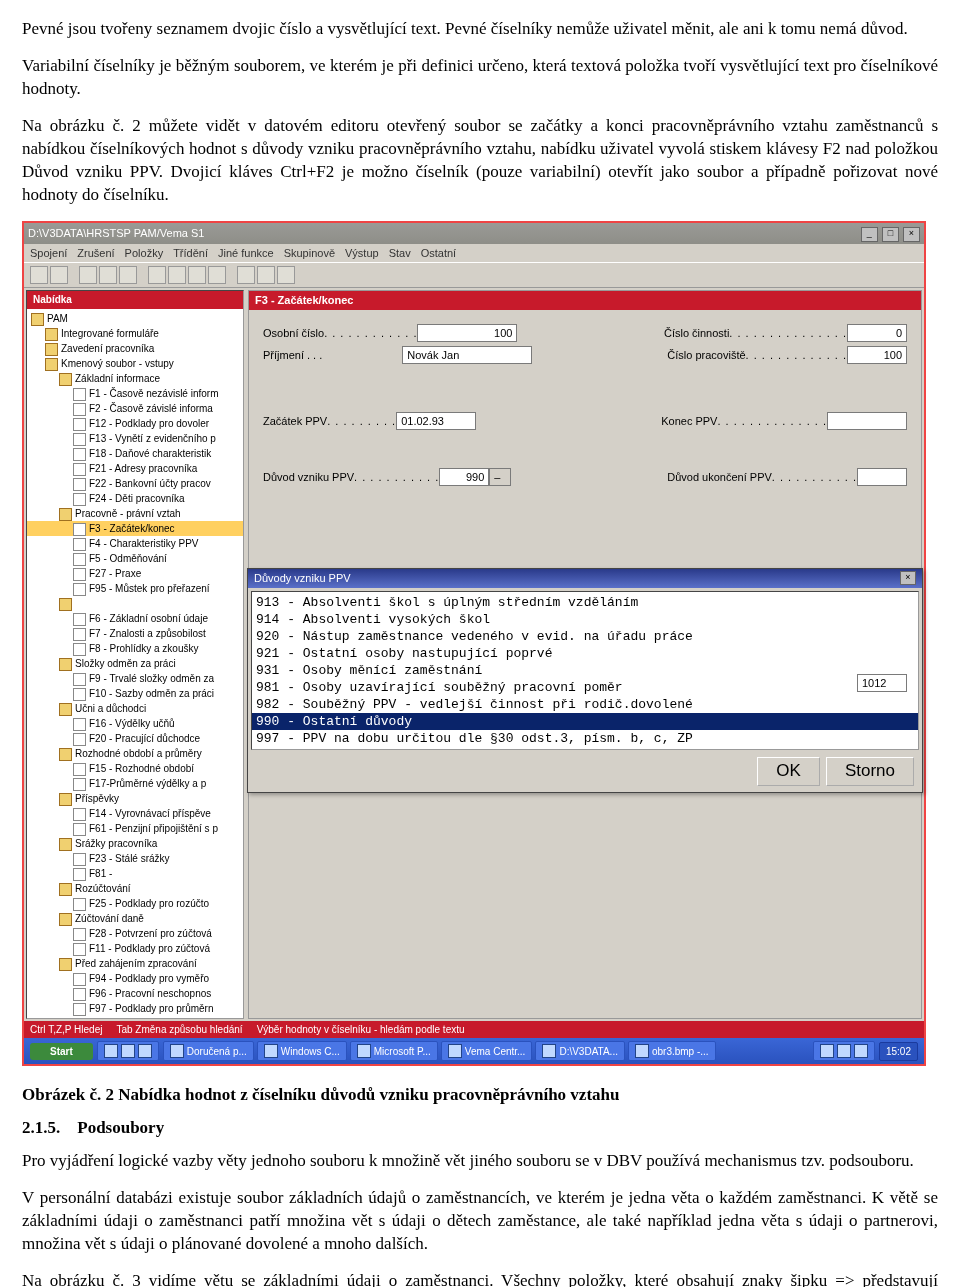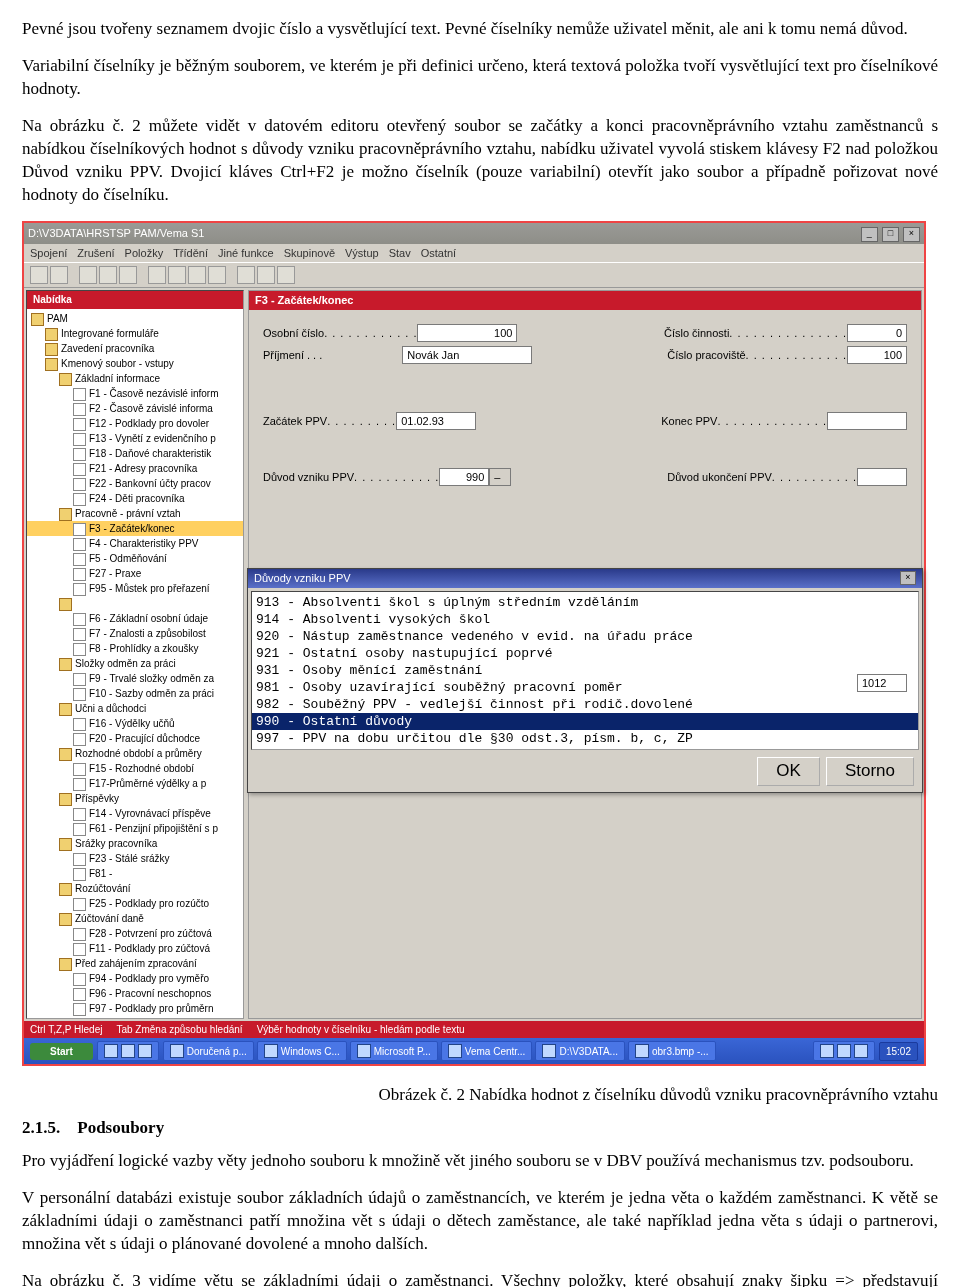--- a/index.html
+++ b/index.html
@@ -1,17 +1,17 @@
 <!DOCTYPE html>
 <html><head>
 <meta charset="utf-8">
 <style>
   body{margin:0;font-family:"Times New Roman",serif;font-size:17px;line-height:1.35;color:#000;background:#fff;padding:18px 22px 30px 22px;width:916px}
   p{margin:0 0 14px 0;text-align:justify}
-  .caption{font-weight:normal;text-align:right;margin:14px 0 10px 0}
+  .caption{font-weight:bold;text-align:left;margin:14px 0 10px 0}
   .h3{font-weight:bold;margin:6px 0 10px 0}
   .app{border:2px solid #ef4444;background:#86efac;font-family:Tahoma,Arial,sans-serif;font-size:11px;color:#000;margin:6px 12px 18px 0}
   .titlebar{background:linear-gradient(#9a9a96,#8e8e88);color:#fff;display:flex;align-items:center;justify-content:space-between;padding:2px 4px;font-size:11px}
   .titlebar .btns span{display:inline-block;width:15px;height:13px;background:#c0c0c0;border:1px solid #666;margin-left:1px;text-align:center;line-height:11px;color:#000;font-size:9px}
   .menubar{background:#d4d0c8;padding:2px 6px;border-bottom:1px solid #fff}
   .menubar span{margin-right:10px;color:#333}
   .toolbar{background:#d4d0c8;padding:3px 6px;border-bottom:1px solid #999}
   .toolbar .tbtn{display:inline-block;width:16px;height:16px;border:1px solid #999;background:#e0ded6;margin-right:2px;vertical-align:middle}
   .toolbar .sep{display:inline-block;width:6px}
   .appbody{display:flex;background:#d4d0c8}

